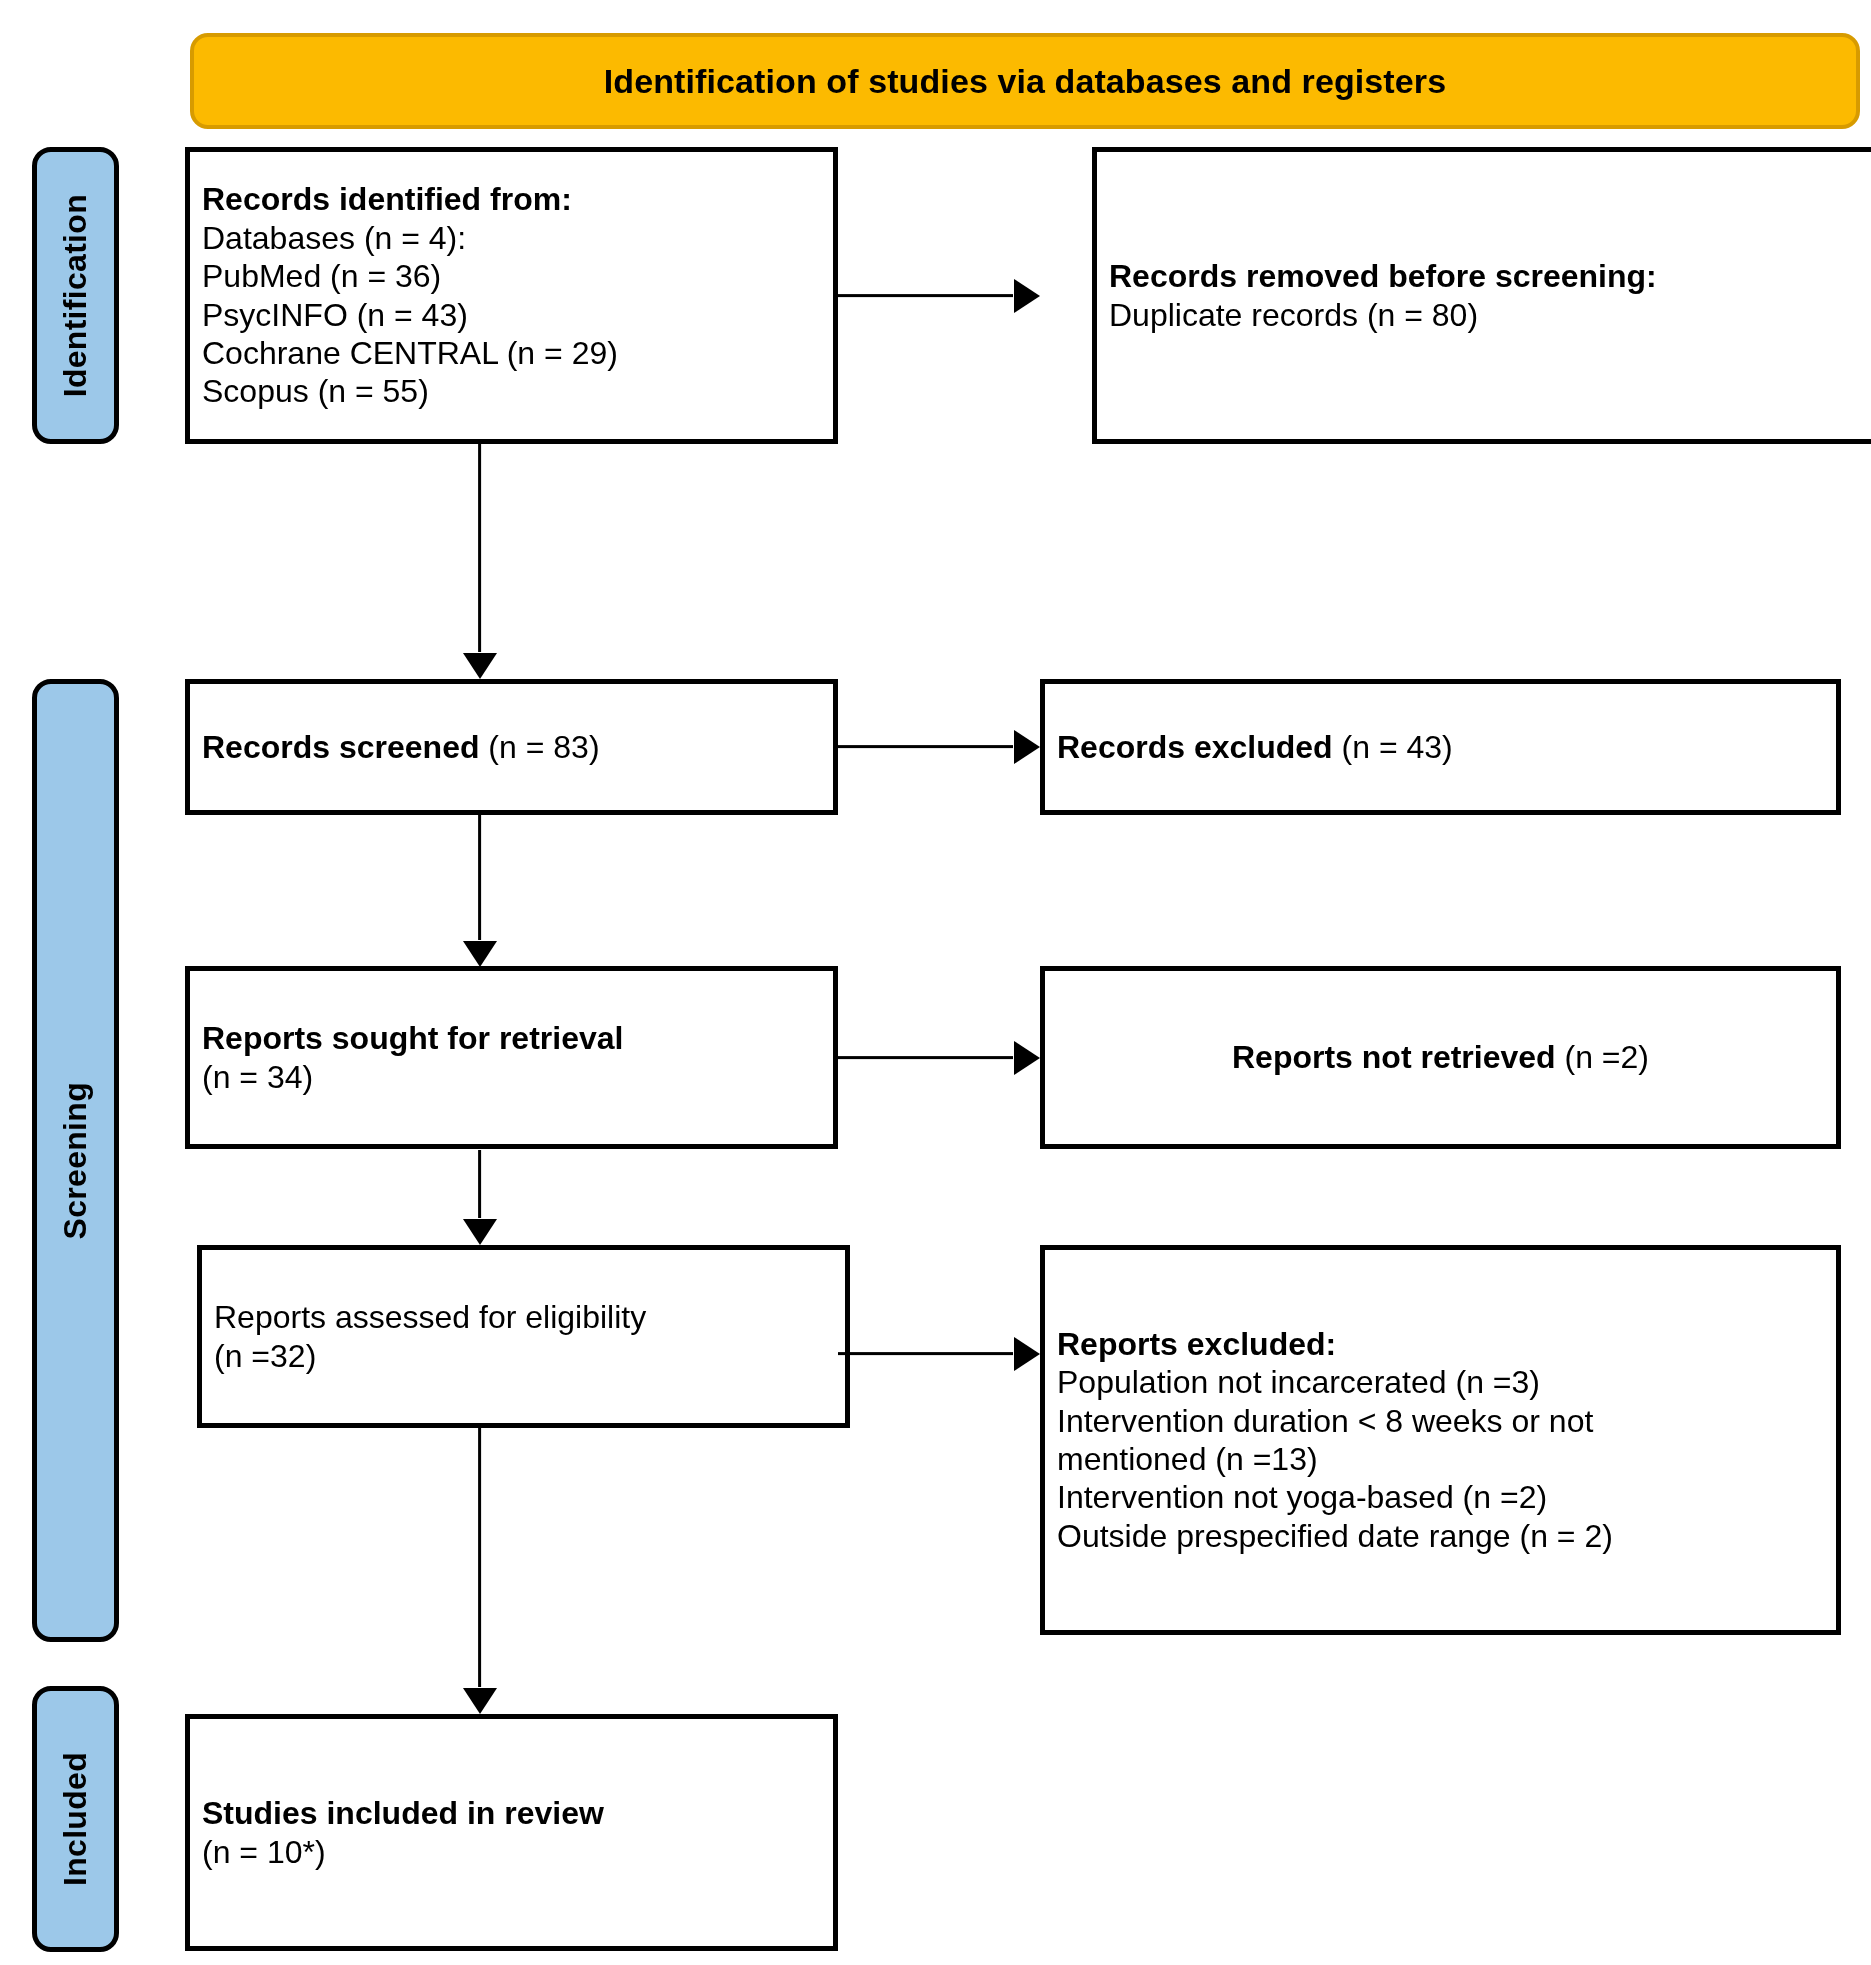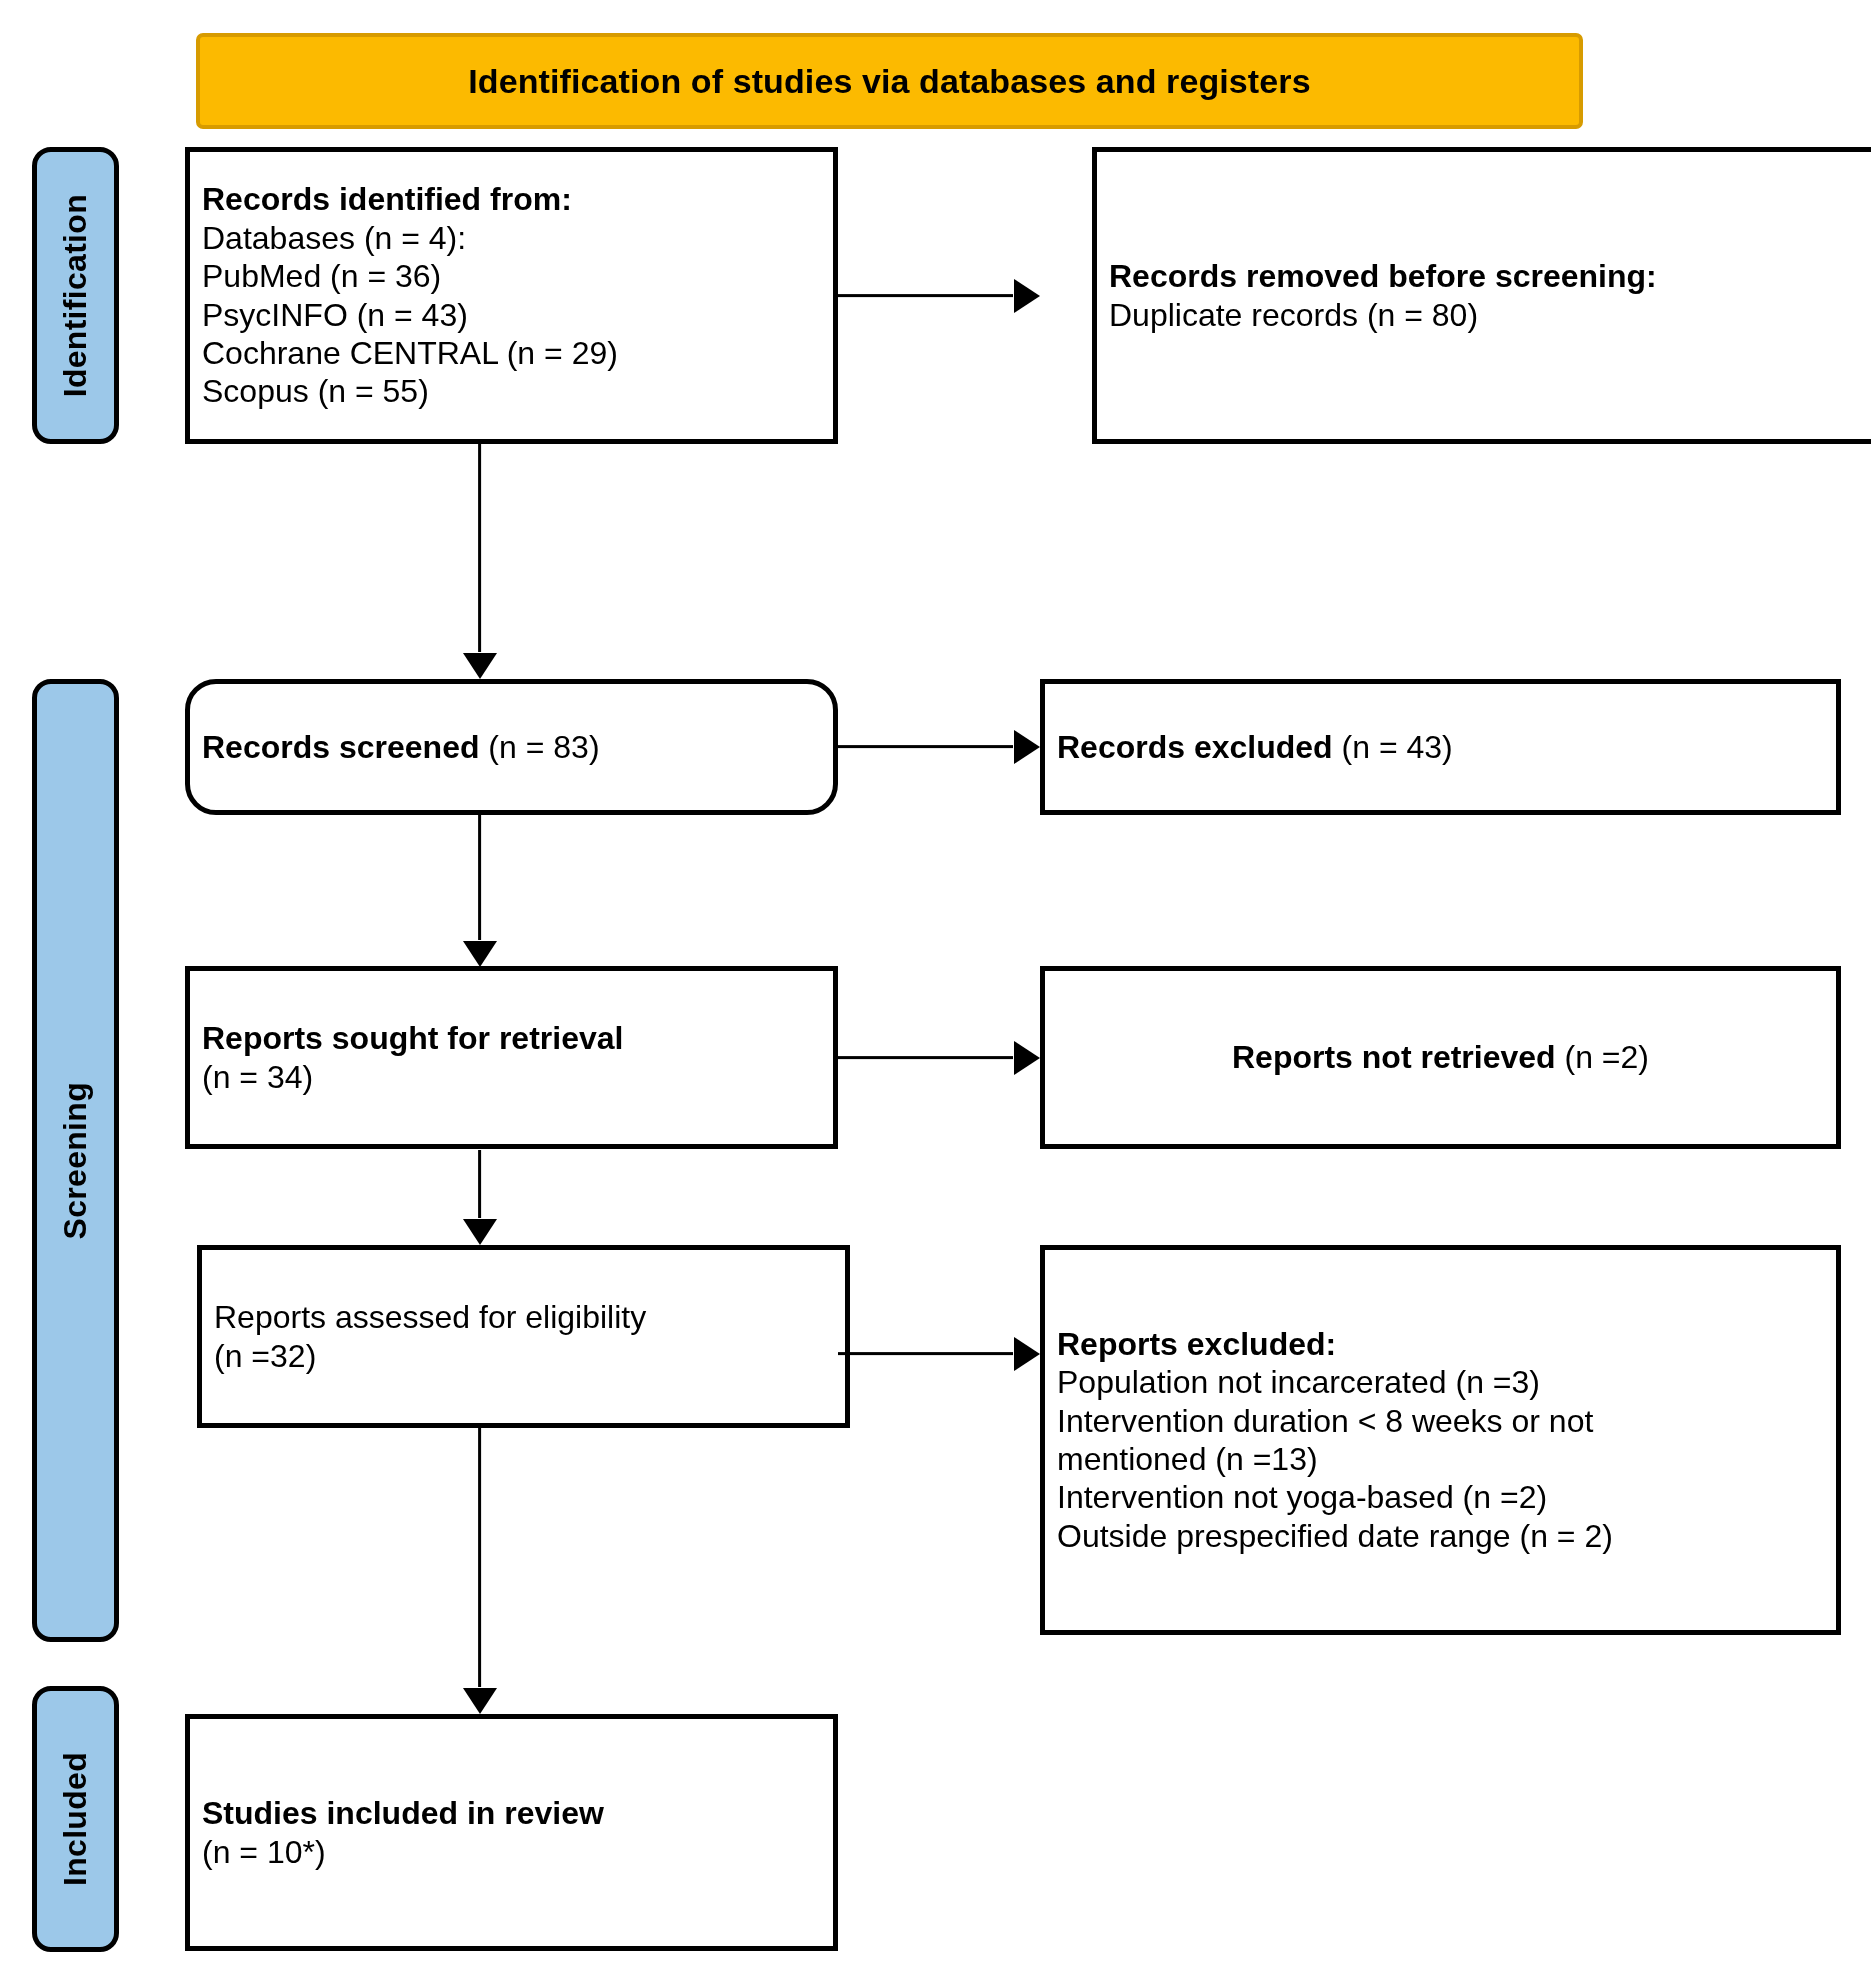--- a/index.html
+++ b/index.html
@@ -12,27 +12,27 @@
     height: 1965px;
     position: relative;
     font-family: "Liberation Sans", sans-serif;
     color: #000000;
     overflow: hidden;
   }
 
   
   .banner {
     position: absolute;
-    left: 196px;
+    left: 190px;
     top: 33px;
-    width: 1387px;
+    width: 1670px;
     height: 96px;
     background: #FCBA00;
     border: 4.4px solid #D79B00;
-    border-radius: 7px;
+    border-radius: 18px;
     box-sizing: border-box;
     display: flex;
     align-items: center;
     justify-content: center;
   }
   .banner-text {
     font-size: 34px;
     font-weight: bold;
     letter-spacing: 0.1px;
     text-align: center;
@@ -81,21 +81,21 @@
     font-size: 32px;
     line-height: 1.20;
     color: #000000;
   }
   .flow-box p.b   { font-weight: bold; }
   .flow-box p.reg { font-weight: normal; }
   .flow-box strong { font-weight: bold; }
 
   
   #box-identified      { left: 185px; top: 147px;  width: 653px; height: 297px; }
-  #box-screened        { left: 185px; top: 679px; width: 653px; height: 136px; border-radius: 31px; }
+  #box-screened        { left: 185px; top: 679px; width: 653px; height: 136px; }
   #box-sought          { left: 185px; top: 966px; width: 653px; height: 183px; }
   #box-assessed        { left: 197px; top: 1245px; width: 653px; height: 183px; }
   #box-included        { left: 185px; top: 1714px; width: 653px; height: 237px; }
 
   
   #box-removed         { left: 1092px; top: 147px;  width: 801px; height: 297px; }
   #box-excluded-rec    { left: 1040px; top: 679px; width: 801px; height: 136px; }
   #box-not-retrieved   { left: 1040px; top: 966px; width: 801px; height: 183px; text-align: center; }
   #box-excluded-rep    { left: 1040px; top: 1245px; width: 801px; height: 390px; }
 

